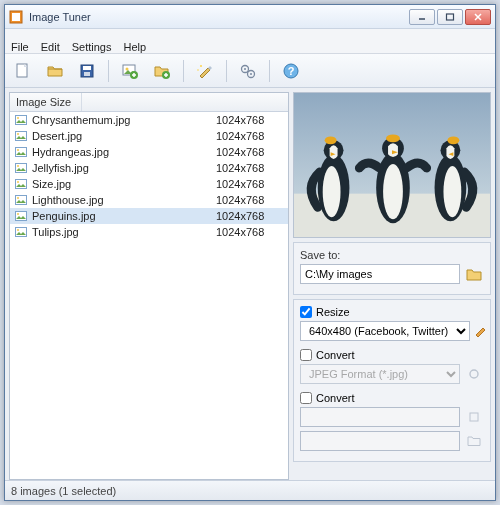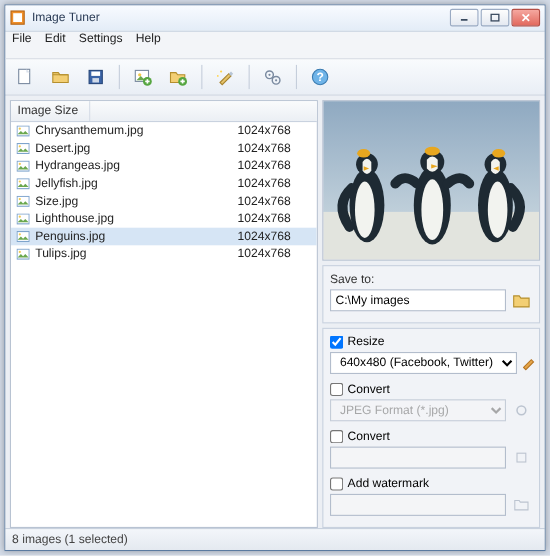--- a/index.html
+++ b/index.html
@@ -8,21 +8,21 @@
 .window { width: 492px; height: 497px; background: #f0f0f0; border: 1px solid #5a7aa0; box-shadow: 0 0 6px rgba(0,0,0,0.3); display: flex; flex-direction: column; }
 
 .titlebar { height: 24px; background: linear-gradient(#f8fbff,#e3ecf7); display: flex; align-items: center; padding: 0 4px; border-bottom: 1px solid #c9d4e2; }
 .titlebar .app-icon { width: 14px; height: 14px; margin-right: 6px; display:flex; align-items:center; justify-content:center;}
 .titlebar .title { color: #2a3b55; }
 .titlebar .spacer { flex: 1; }
 .winbtn { width: 26px; height: 16px; margin-left: 2px; background: linear-gradient(#fdfdfd,#e4e9f1); border: 1px solid #9aaac2; border-radius: 2px; display: inline-flex; align-items: center; justify-content: center; }
 .winbtn.close { background: linear-gradient(#f5a8a0,#e2695e); border-color:#b54d44; color:#fff; }
 .winbtn svg { width: 10px; height: 8px; }
 
-.menubar { height: 20px; display: flex; align-items: flex-end; gap: 12px; padding: 12px 6px; background:#f3f5f8; border-bottom:1px solid #d3d9e2;}
+.menubar { height: 20px; display: flex; align-items: flex-start; gap: 12px; padding: 12px 6px; background:#f3f5f8; border-bottom:1px solid #d3d9e2;}
 .menubar span { color:#222; cursor:default; }
 
 .toolbar { height: 34px; display:flex; align-items:center; gap:4px; padding: 3px 4px; background:linear-gradient(#f9fbfd,#e9eef5); border-bottom:1px solid #c8d1de;}
 .tbtn { width:28px; height:26px; display:flex; align-items:center; justify-content:center; border-radius:2px; }
 .tsep { width:1px; height:22px; background:#c5cedb; margin:0 3px;}
 
 .content { flex:1; display:flex; padding:4px 4px 0 4px; gap:4px; background:#eceff4; }
 
 .filelist { flex:1; background:#fff; border:1px solid #b8c3d2; display:flex; flex-direction:column; }
 .fl-head { display:flex; background:linear-gradient(#fafbfc,#ebeff4); border-bottom:1px solid #c9d2df; }
@@ -340,24 +340,20 @@
         </div>
         <div class="row2">
           <input type="text" disabled="" style="">
           <span class="iconbtn">
               <svg width="14" height="14" viewBox="0 0 14 14">
                 <rect x="3" y="3" width="8" height="8" fill="none" stroke="#bcc4d0"></rect>
               </svg>
             </span>
         </div>
 
-        <div class="chk" style="margin-top:8px;">
-          <input type="checkbox" style="">
-          <span>Add watermark</span>
-        </div>
         <div class="row2">
           <input type="text" disabled="" style="">
           <span class="iconbtn">
               <svg width="14" height="14" viewBox="0 0 14 14">
                 <path d="M1 3h4l1 1.5H13v7H1z" fill="none" stroke="#bcc4d0"></path>
               </svg>
             </span>
         </div>
       </div>
 

